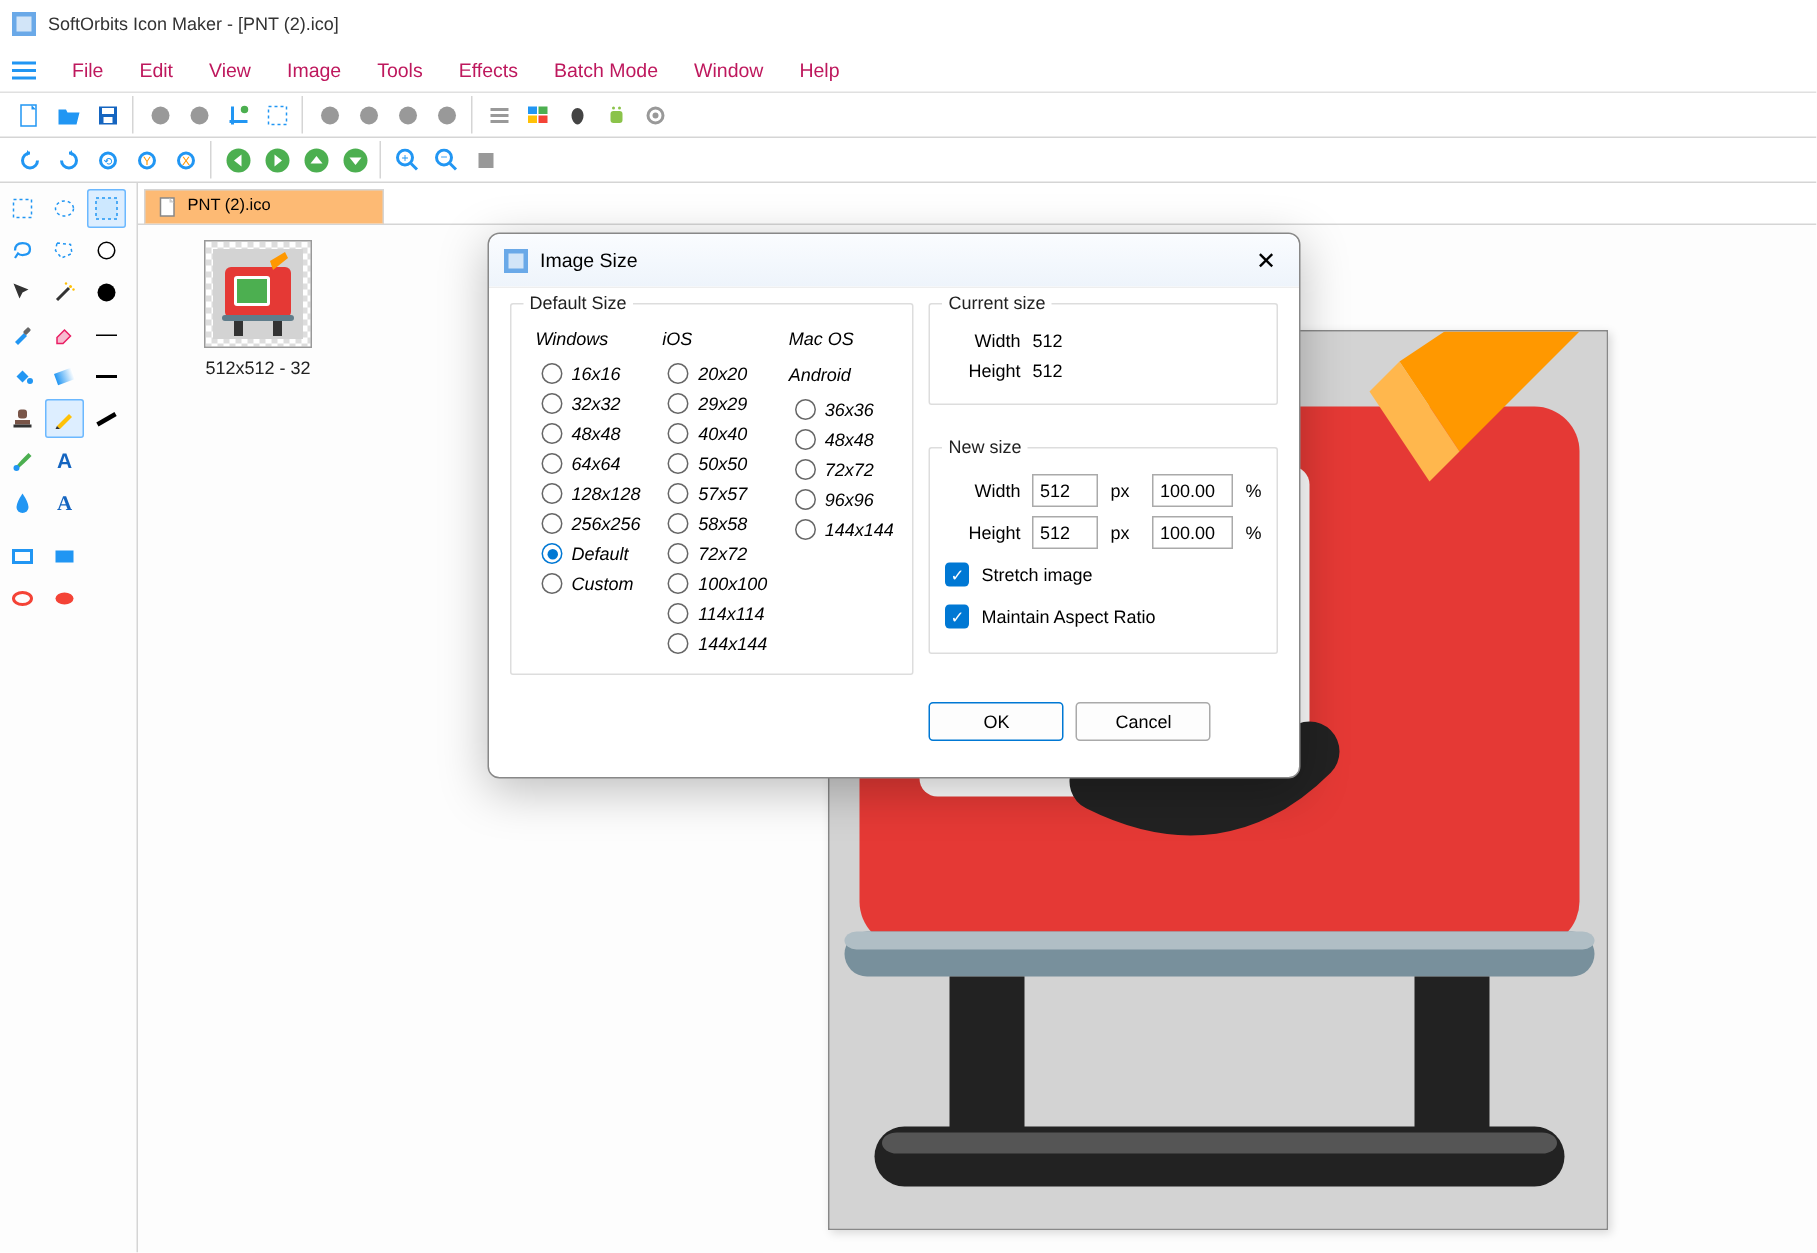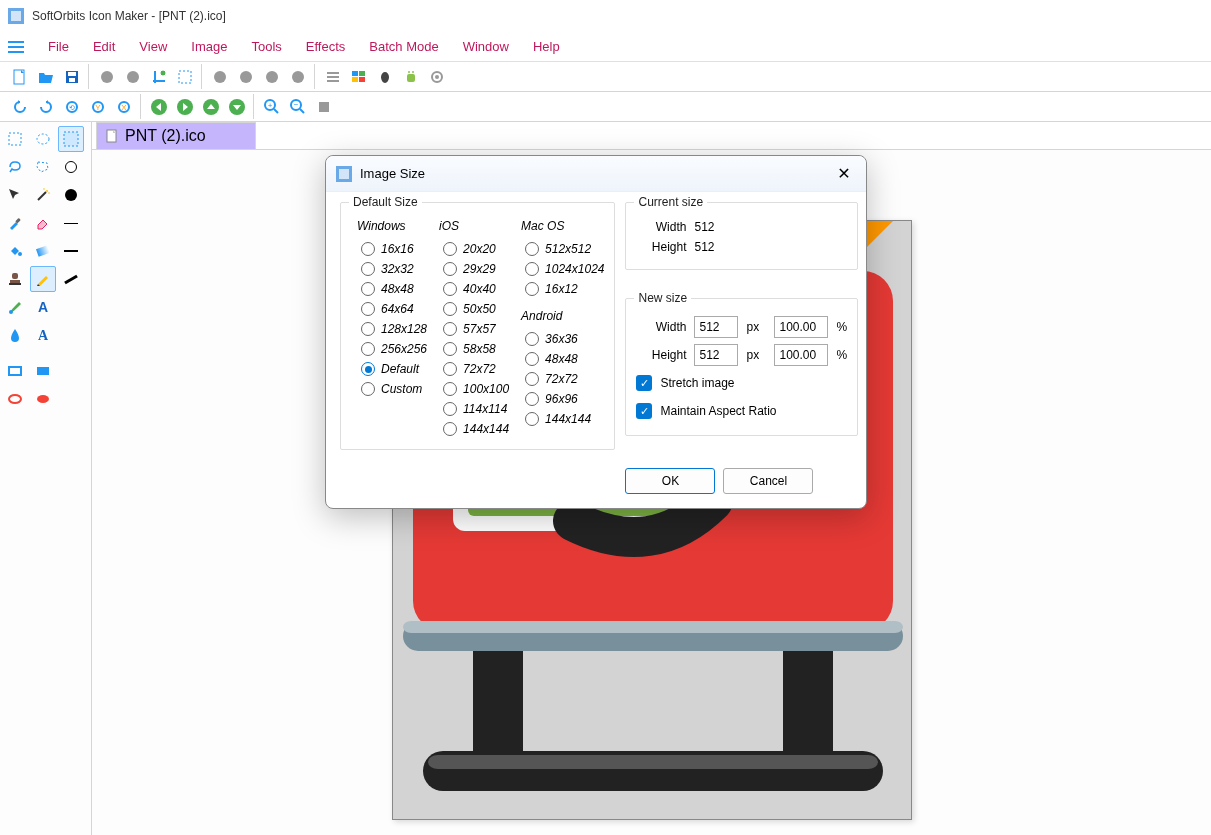--- a/index.html
+++ b/index.html
@@ -28,39 +28,39 @@
 .tool-palette { width: 92px; background: #fdfdfd; border-right: 1px solid #d5d5d5; padding: 4px 2px; }
 .tool-row { display: flex; gap: 2px; margin-bottom: 2px; align-items: center; }
 .tool-btn { width: 26px; height: 26px; display: flex; align-items: center; justify-content: center; border: 1px solid transparent; border-radius: 2px; cursor: default; }
 .tool-btn.selected { border: 1px solid #6bb8ff; background: #def; }
 .tool-swatch { width: 12px; height: 12px; border-radius: 50%; display: inline-block; }
 .tool-line { width: 14px; height: 1px; background: #000; display: inline-block; }
 
 
 .doc-area { flex: 1; display: flex; flex-direction: column; }
 .tab-strip { height: 28px; display: flex; align-items: flex-end; padding-left: 4px; border-bottom: 1px solid #d5d5d5; }
-.tab { display: flex; align-items: center; padding: 4px 40px 4px 8px; border: 1px solid #d5d5d5; border-bottom: none; background: #c4b5fd; font-size: 16px; gap: 6px; min-width: 160px; }
+.tab { display: flex; padding: 4px 40px 4px 8px; border: 1px solid #d5d5d5; border-bottom: none; background: #fdba74; font-size: 11px; gap: 6px; min-width: 160px; }
 .tab .file-icon { width: 14px; height: 14px; }
 
 .workspace { flex: 1; display: flex; background: #fdfdfd; overflow: hidden; }
 .thumb-panel { width: 160px; padding: 10px; text-align: center; }
 .thumb-box { width: 72px; height: 72px; margin: 0 auto 6px; border: 1px solid #999; background: repeating-conic-gradient(#ddd 0 25%, #fff 0 50%) 0 0/8px 8px; display: flex; align-items: center; justify-content: center; }
 .thumb-label { font-size: 12px; color: #222; }
 
 .canvas-area { flex: 1; position: relative; padding: 20px; overflow: hidden; }
 .canvas { width: 520px; height: 600px; margin-left: 280px; margin-top: 50px; border: 1px solid #888; box-shadow: 2px 2px 6px rgba(0,0,0,0.15); background: #d3d3d3; position: relative; overflow: hidden; }
 
 
 .dialog { position: absolute; left: 325px; top: 155px; width: 542px; background: #fff; border: 1px solid #888; border-radius: 8px; box-shadow: 0 8px 32px rgba(0,0,0,0.25); z-index: 100; }
 .dialog-title { height: 36px; display: flex; align-items: center; padding: 0 10px; border-bottom: 1px solid #eee; background: linear-gradient(#fafcff,#eef4fb); border-radius: 8px 8px 0 0; }
 .dialog-title .dlg-icon { width: 16px; height: 16px; margin-right: 8px; }
 .dialog-title .dlg-text { flex: 1; font-size: 13px; }
 .dialog-title .dlg-close { width: 24px; height: 24px; display:flex; align-items:center; justify-content:center; cursor: default; font-size: 16px; }
 
-.dialog-body { padding: 10px 14px 14px; display: flex; gap: 10px; font-size: 12px; }
+.dialog-body { padding: 10px 14px 24px; display: flex; gap: 10px; font-size: 12px; }
 
 .fieldset { border: 1px solid #ddd; border-radius: 2px; padding: 8px 10px 10px; position: relative; }
 .legend { position: absolute; top: -8px; left: 8px; background: #fff; padding: 0 4px; font-size: 12px; color: #222; }
 
 .left-col { width: 320px; }
 .size-cols { display: flex; gap: 6px; margin-top: 8px; }
 .size-col { flex: 1; font-style: italic; }
 .size-col h5 { font-size: 12px; font-weight: normal; margin-bottom: 6px; margin-left: 6px; }
 .radio-row { display: flex; align-items: center; gap: 6px; padding: 3px 0 3px 10px; font-size: 12px; cursor: default; }
 .radio { width: 14px; height: 14px; border: 1.5px solid #666; border-radius: 50%; display: inline-flex; align-items: center; justify-content: center; flex-shrink: 0; }
@@ -467,20 +467,35 @@
     <div class="tab-strip">
       <div class="tab">
         <svg class="file-icon" viewBox="0 0 14 14">
             <rect x="2" y="1" width="9" height="12" fill="#fff" stroke="#888"></rect>
             <path d="M8 1 L11 4 L8 4 Z" fill="#ccc"></path>
           </svg>
         <span>PNT (2).ico</span>
       </div>
     </div>
     <div class="workspace">
+      <div class="thumb-panel">
+        <div class="thumb-box">
+          <svg width="60" height="60" viewBox="0 0 60 60">
+            <rect width="60" height="60" fill="#d3d3d3"></rect>
+            <rect x="8" y="12" width="44" height="34" rx="4" fill="#e53935"></rect>
+            <rect x="14" y="18" width="24" height="20" rx="2" fill="#fff"></rect>
+            <rect x="16" y="20" width="20" height="16" fill="#4caf50"></rect>
+            <rect x="6" y="44" width="48" height="4" rx="2" fill="#607d8b"></rect>
+            <rect x="14" y="48" width="6" height="10" fill="#333"></rect>
+            <rect x="40" y="48" width="6" height="10" fill="#333"></rect>
+            <path d="M38 8 L48 2 L50 6 L40 14 Z" fill="#ff9800"></path>
+          </svg>
+        </div>
+        <div class="thumb-label">512x512 - 32</div>
+      </div>
       <div class="canvas-area">
         <div class="canvas">
           <svg width="520" height="600" viewBox="0 0 520 600">
             <rect width="520" height="600" fill="#d3d3d3"></rect>
             <rect x="20" y="50" width="480" height="360" rx="30" fill="#e53935"></rect>
             <rect x="60" y="90" width="260" height="220" rx="12" fill="#fff"></rect>
             <rect x="75" y="105" width="230" height="190" rx="6" fill="#7cb342"></rect>
             <circle cx="190" cy="200" r="55" fill="#fff"></circle>
             <path d="M150 200 A40 40 0 0 1 230 200 Z" fill="#4caf50"></path>
             <path d="M320 280 Q260 340 180 300" stroke="#222" stroke-width="40" fill="none" stroke-linecap="round"></path>
@@ -590,34 +605,20 @@
                   <span>114x114</span>
                 </div>
                 <div class="radio-row">
                   <span class="radio"></span>
                   <span>144x144</span>
                 </div>
               </div>
           </div>
           <div class="size-col">
             <h5>Mac OS</h5>
-            <div id="mac-opts">
-                <div class="radio-row">
-                  <span class="radio"></span>
-                  <span>512x512</span>
-                </div>
-                <div class="radio-row">
-                  <span class="radio"></span>
-                  <span>1024x1024</span>
-                </div>
-                <div class="radio-row">
-                  <span class="radio"></span>
-                  <span>16x12</span>
-                </div>
-              </div>
             <h5 style="margin-top:10px;">Android</h5>
             <div id="and-opts">
                 <div class="radio-row">
                   <span class="radio"></span>
                   <span>36x36</span>
                 </div>
                 <div class="radio-row">
                   <span class="radio"></span>
                   <span>48x48</span>
                 </div>

